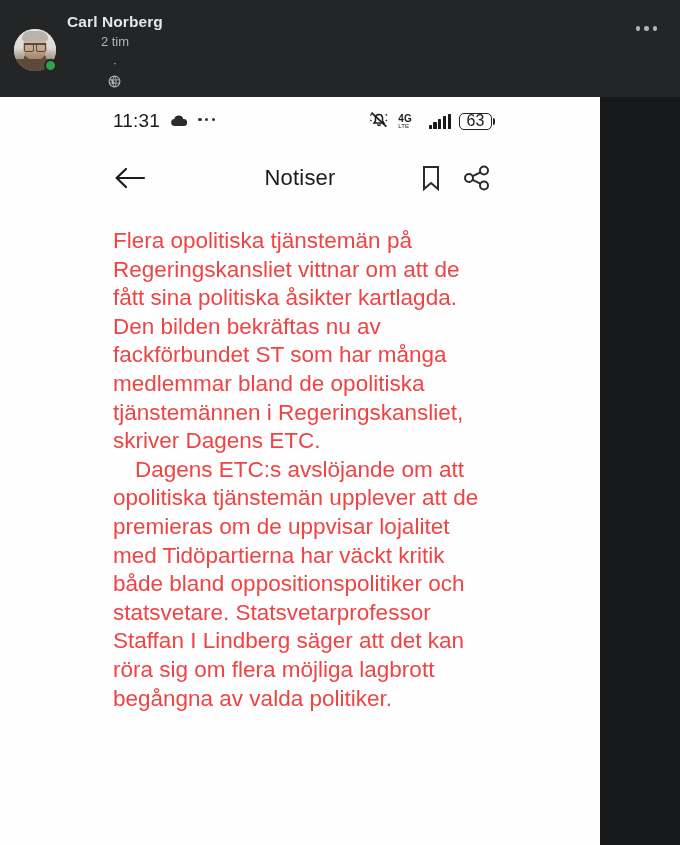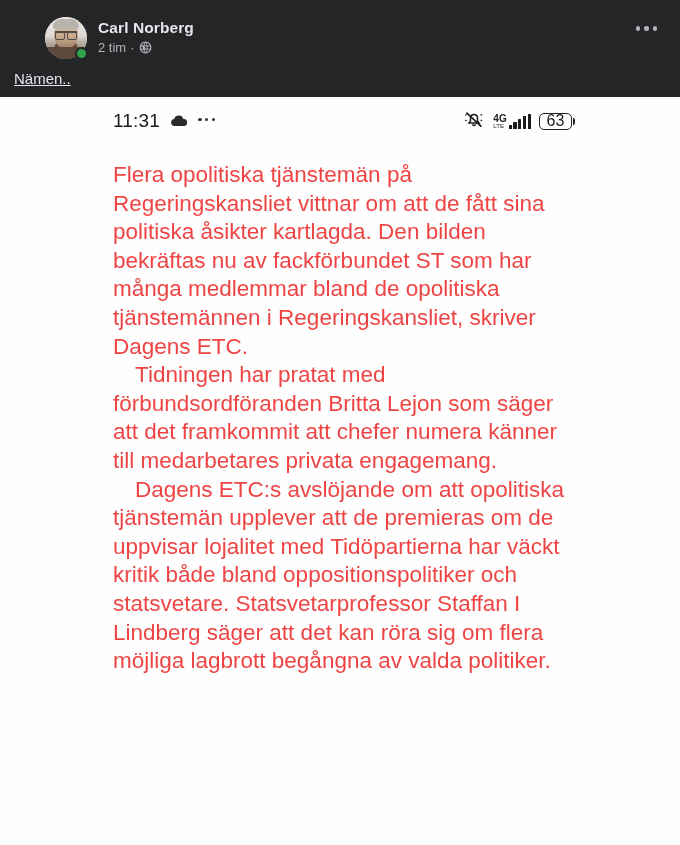--- a/index.html
+++ b/index.html
@@ -13,23 +13,22 @@
 
   
   .fb-post {
     background: #242526;
     width: 680px;
     height: 97px;
     position: relative;
   }
   .fb-post-top {
     display: flex;
-    align-items: flex-start;
-    padding: 17px 0 0 14px;
-    margin-left: 31px;
+    align-items: center;
+    padding: 11px 0 0 14px;
   }
   .avatar-wrap {
     position: relative;
     width: 42px;
     height: 42px;
     flex: 0 0 42px;
   }
   .avatar {
     width: 42px;
     height: 42px;
@@ -105,20 +104,21 @@
     letter-spacing: .1px;
   }
   .fb-sub {
     display: flex;
     align-items: center;
     gap: 4px;
     color: #b0b3b8;
     font-size: 13px;
     line-height: 17px;
     margin-top: 2px;
+    flex-direction: column;
   }
   .globe-icon svg { display: block; }
   .fb-dots {
     position: absolute;
     top: 26px;
     right: 23px;
     display: flex;
     gap: 4px;
   }
   .fb-dots i {
@@ -131,21 +131,21 @@
     color: #e4e6eb;
     font-size: 15px;
     line-height: 19px;
     padding: 10px 0 0 14px;
     text-decoration: underline;
   }
 
   
   .shot {
     background: #fefefe;
-    width: 680px;
+    width: 600px;
     height: 748px;
     position: relative;
   }
 
   .statusbar {
     height: 48px;
     display: flex;
     align-items: center;
     justify-content: space-between;
     padding: 0 108px 0 113px;
@@ -188,21 +188,21 @@
     width: 2.4px; height: 7px;
     background: #222;
     border-radius: 0 2px 2px 0;
   }
   .net-group { display: flex; align-items: flex-end; gap: 1px; }
   .net-label {
     font-size: 10px;
     font-weight: bold;
     color: #1b1b1b;
     line-height: 9px;
-    margin-right: 1px;
+    margin-right: 16px;
   }
   .net-label small { display:block; font-size: 6px; font-weight: normal; line-height: 6px;}
   .bars { display: flex; align-items: flex-end; gap: 1.6px; height: 15px; }
   .bars i { width: 3.2px; background: #1b1b1b; display: block; border-radius: .5px; }
 
   
   .appbar {
     height: 66px;
     display: flex;
     align-items: center;
@@ -323,19 +323,43 @@
           <i style="height:15px"></i>
         </span>
       </span>
 
       <span class="battery">
         <span class="battery-num">63</span>
       </span>
     </div>
   </div>
 
+  <div class="appbar">
+    <span class="icon-btn">
+      <svg width="34" height="26" viewBox="0 0 34 26">
+        <path d="M31 13 H4 M13 4 L3.6 13 L13 22" fill="none" stroke="#1b1b1b" stroke-width="2.2" stroke-linecap="round" stroke-linejoin="round"></path>
+      </svg>
+    </span>
+
+    <div class="appbar-title">Notiser</div>
+
+    <div class="appbar-actions">
+      <span class="icon-btn">
+        <svg width="22" height="28" viewBox="0 0 22 28">
+          <path d="M4 3 H18 V25 L11 19 L4 25 Z" fill="none" stroke="#2b2b2b" stroke-width="2"></path>
+        </svg>
+      </span>
+      <span class="icon-btn">
+        <svg width="30" height="28" viewBox="0 0 30 28">
+          <circle cx="7" cy="14" r="4" fill="none" stroke="#2b2b2b" stroke-width="2"></circle>
+          <circle cx="22" cy="6.5" r="4" fill="none" stroke="#2b2b2b" stroke-width="2"></circle>
+          <circle cx="22" cy="21.5" r="4" fill="none" stroke="#2b2b2b" stroke-width="2"></circle>
+          <path d="M10.6 12.2 L18.4 8.3 M10.6 15.8 L18.4 19.7" stroke="#2b2b2b" stroke-width="2"></path>
+        </svg>
+      </span>
+    </div>
+  </div>
 
   <div class="article">
     <p>Flera opolitiska tjänstemän på Regeringskansliet vittnar om att de fått sina politiska åsikter kartlagda. Den bilden bekräftas nu av fackförbundet ST som har många medlemmar bland de opolitiska tjänstemännen i Regeringskansliet, skriver Dagens ETC.</p>
-    <p class="indent">Tidningen har pratat med förbundsordföranden Britta Lejon som säger att det framkommit att chefer numera känner till medarbetares privata engagemang.</p>
     <p class="indent">Dagens ETC:s avslöjande om att opolitiska tjänstemän upplever att de premieras om de uppvisar lojalitet med Tidöpartierna har väckt kritik både bland oppositionspolitiker och statsvetare. Statsvetarprofessor Staffan I Lindberg säger att det kan röra sig om flera möjliga lagbrott begångna av valda politiker.</p>
   </div>
 </div>
 
 </body></html>

